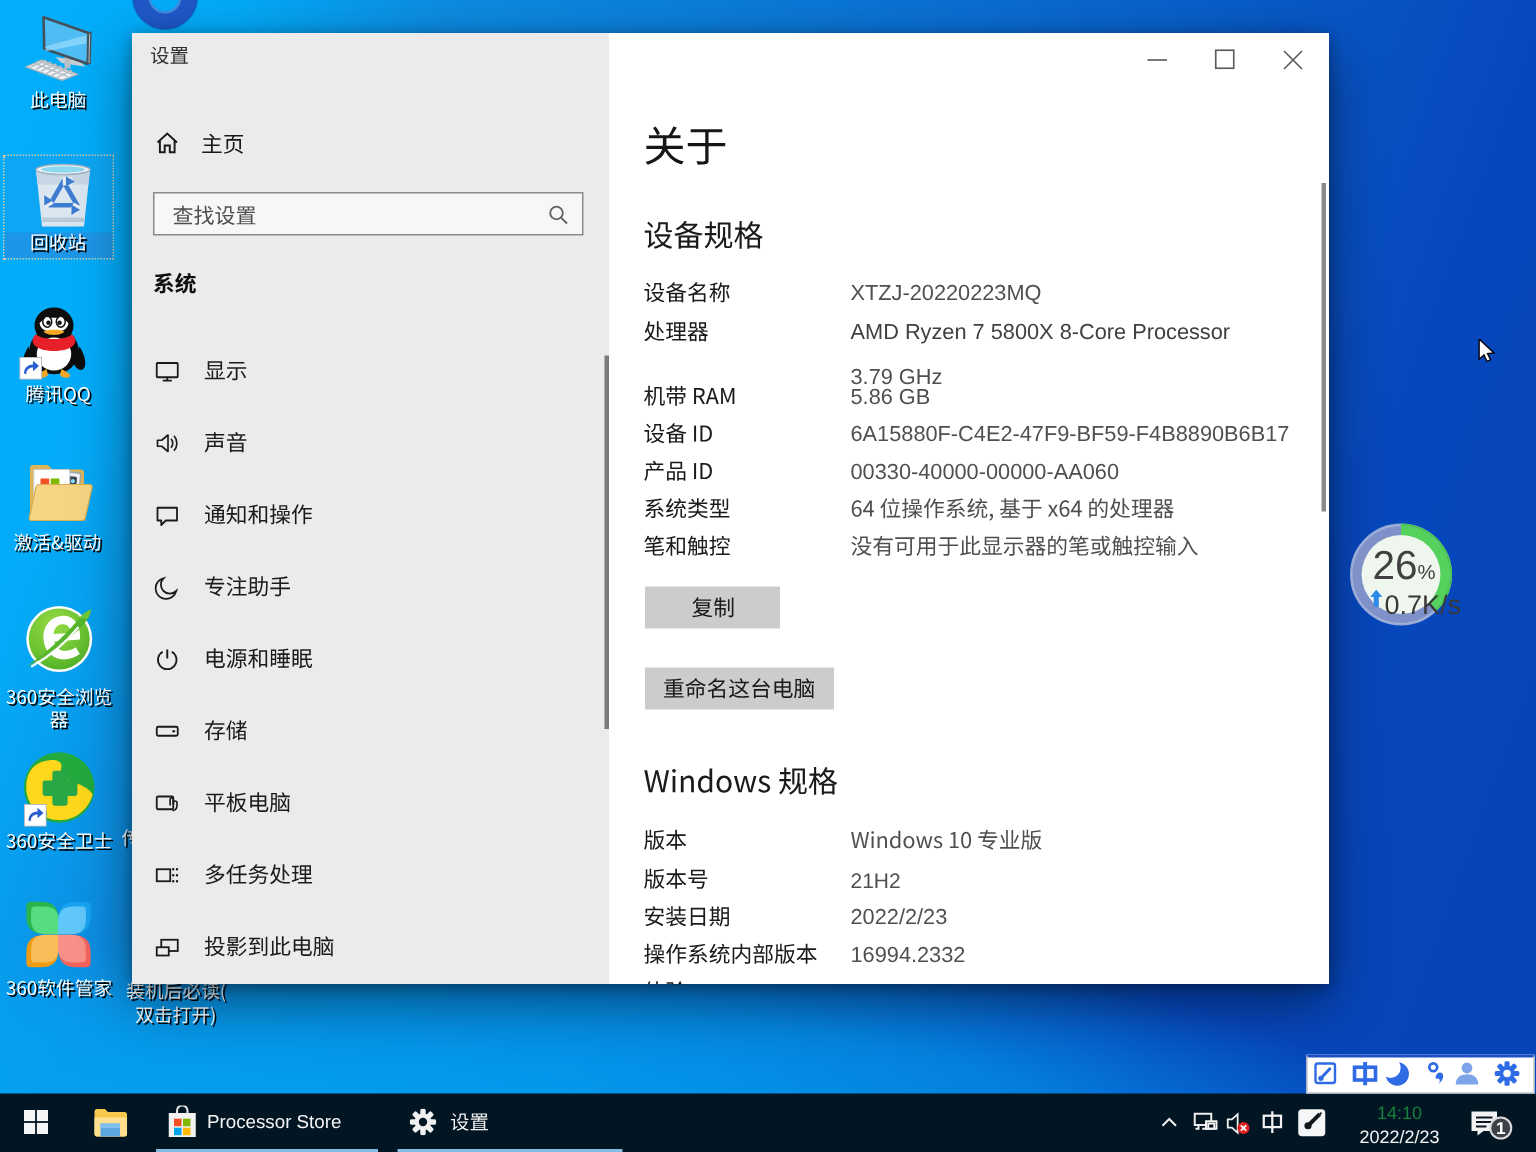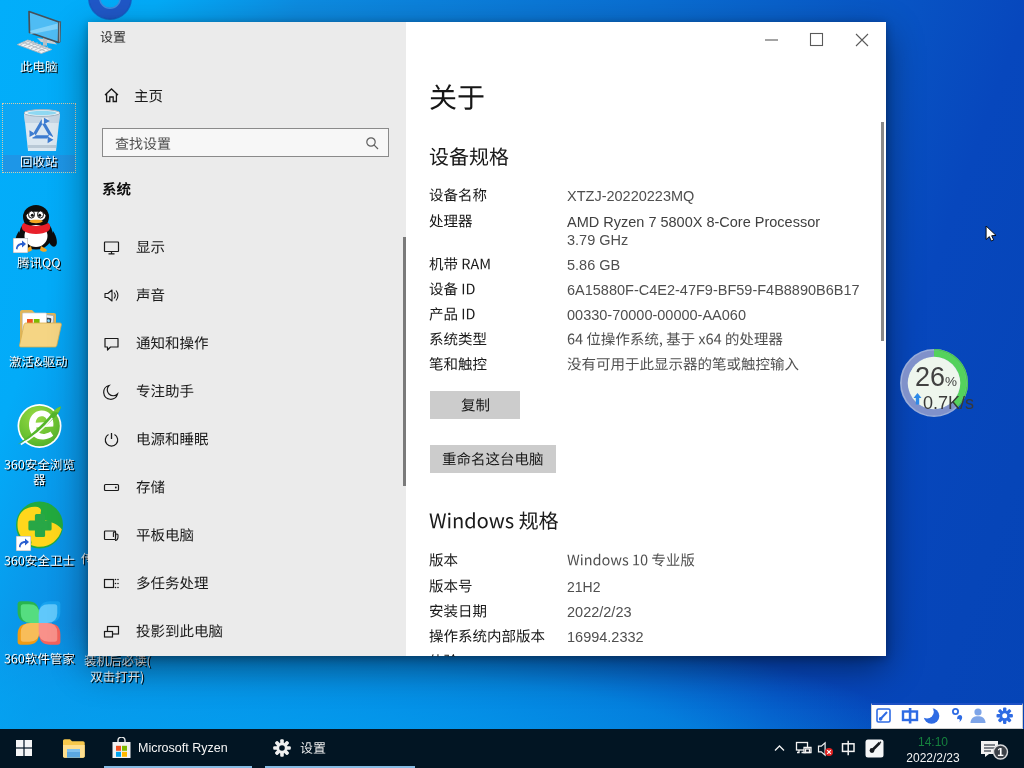--- a/index.html
+++ b/index.html
@@ -497,21 +497,21 @@
   </svg>
 <span class="lat" style="left:567px;top:188.0px;font-size:14.5px;color:#4f4f4f">XTZJ-20220223MQ</span>
 <svg class="t" style="left:429.0px;top:211.1px;width:45.5px;height:20.3px;" viewBox="0 0 45.5 20.3">
     <g fill="#1b1b1b" transform="translate(0,15.37) scale(0.01450,-0.01450)">
       <use href="#g73" x="0"></use>
       <use href="#g74" x="1000"></use>
       <use href="#g22" x="2000"></use>
     </g>
   </svg>
 <span class="lat" style="left:567px;top:214.0px;font-size:14.5px;color:#404040">AMD Ryzen 7 5800X 8-Core Processor</span>
-<span class="lat" style="left:567px;top:232.0px;font-size:14.5px;color:#4f4f4f">3.79 GHz</span>
+<span class="lat" style="left:567px;top:244px;font-size:14.5px;color:#4f4f4f">3.79 GHz</span>
 <svg class="t" style="left:429.0px;top:254.1px;width:64.0px;height:20.3px;" viewBox="0 0 64.0 20.3">
     <g fill="#1b1b1b" transform="translate(0,15.37) scale(0.01450,-0.01450)">
       <use href="#g32" x="0"></use>
       <use href="#g85" x="1000"></use>
       <use href="#g87" x="2224"></use>
       <use href="#g88" x="2859"></use>
       <use href="#g89" x="3467"></use>
     </g>
   </svg>
 <span class="lat" style="left:567px;top:257.0px;font-size:14.5px;color:#4f4f4f">5.86 GB</span>
@@ -525,21 +525,21 @@
   </svg>
 <span class="lat" style="left:567px;top:282.0px;font-size:14.5px;color:#4f4f4f">6A15880F-C4E2-47F9-BF59-F4B8890B6B17</span>
 <svg class="t" style="left:429.0px;top:304.1px;width:48.5px;height:20.3px;" viewBox="0 0 48.5 20.3">
     <g fill="#1b1b1b" transform="translate(0,15.37) scale(0.01450,-0.01450)">
       <use href="#g92" x="0"></use>
       <use href="#g93" x="1000"></use>
       <use href="#g90" x="2224"></use>
       <use href="#g91" x="2517"></use>
     </g>
   </svg>
-<span class="lat" style="left:567px;top:307.0px;font-size:14.5px;color:#4f4f4f">00330-70000-00000-AA060</span>
+<span class="lat" style="left:567px;top:307.0px;font-size:14.5px;color:#4f4f4f">00330-40000-00000-AA060</span>
 <svg class="t" style="left:429.0px;top:329.1px;width:60.0px;height:20.3px;" viewBox="0 0 60.0 20.3">
     <g fill="#1b1b1b" transform="translate(0,15.37) scale(0.01450,-0.01450)">
       <use href="#g94" x="0"></use>
       <use href="#g95" x="1000"></use>
       <use href="#g96" x="2000"></use>
       <use href="#g97" x="3000"></use>
     </g>
   </svg>
 <svg class="t" style="left:429.0px;top:354.1px;width:60.0px;height:20.3px;" viewBox="0 0 60.0 20.3">
     <g fill="#1b1b1b" transform="translate(0,15.37) scale(0.01450,-0.01450)">
@@ -697,21 +697,21 @@
 <path d="M5 10 h13 v3 h-13 z" fill="#7fc0ee"></path>
 </svg>
 <svg class="abs" style="left:111px;top:737px" width="21" height="22" viewBox="0 0 21 22">
 <path d="M7 5 V3.5 A3.5 3.5 0 0 1 14 3.5 V5" fill="none" stroke="#e8e8e8" stroke-width="1.4"></path>
 <rect x="1.5" y="5" width="18" height="16" fill="#f2f2f2"></rect>
 <rect x="5" y="8.8" width="5" height="5" fill="#f25022"></rect>
     <rect x="11" y="8.8" width="5" height="5" fill="#7fba00"></rect>
 <rect x="5" y="14.8" width="5" height="5" fill="#00a4ef"></rect>
     <rect x="11" y="14.8" width="5" height="5" fill="#ffb900"></rect>
 </svg>
-<span class="lat" style="left:138px;top:741px;font-size:12.5px;color:#f5f5f5">Microsoft Ryzen</span>
+<span class="lat" style="left:138px;top:741px;font-size:12.5px;color:#f5f5f5">Processor Store</span>
 <svg class="abs" style="left:273px;top:739px" width="18" height="18" viewBox="0 0 18 18">
 <g transform="translate(9,9)" fill="#f0f0f0">
 <circle r="5.6"></circle>
 <g>
         <rect x="-1.8" y="-8.8" width="3.6" height="4.4" rx="1.1"></rect>
         <rect x="-1.8" y="-8.8" width="3.6" height="4.4" rx="1.1" transform="rotate(45)"></rect>
         <rect x="-1.8" y="-8.8" width="3.6" height="4.4" rx="1.1" transform="rotate(90)"></rect>
         <rect x="-1.8" y="-8.8" width="3.6" height="4.4" rx="1.1" transform="rotate(135)"></rect>
         <rect x="-1.8" y="-8.8" width="3.6" height="4.4" rx="1.1" transform="rotate(180)"></rect>
         <rect x="-1.8" y="-8.8" width="3.6" height="4.4" rx="1.1" transform="rotate(225)"></rect>

